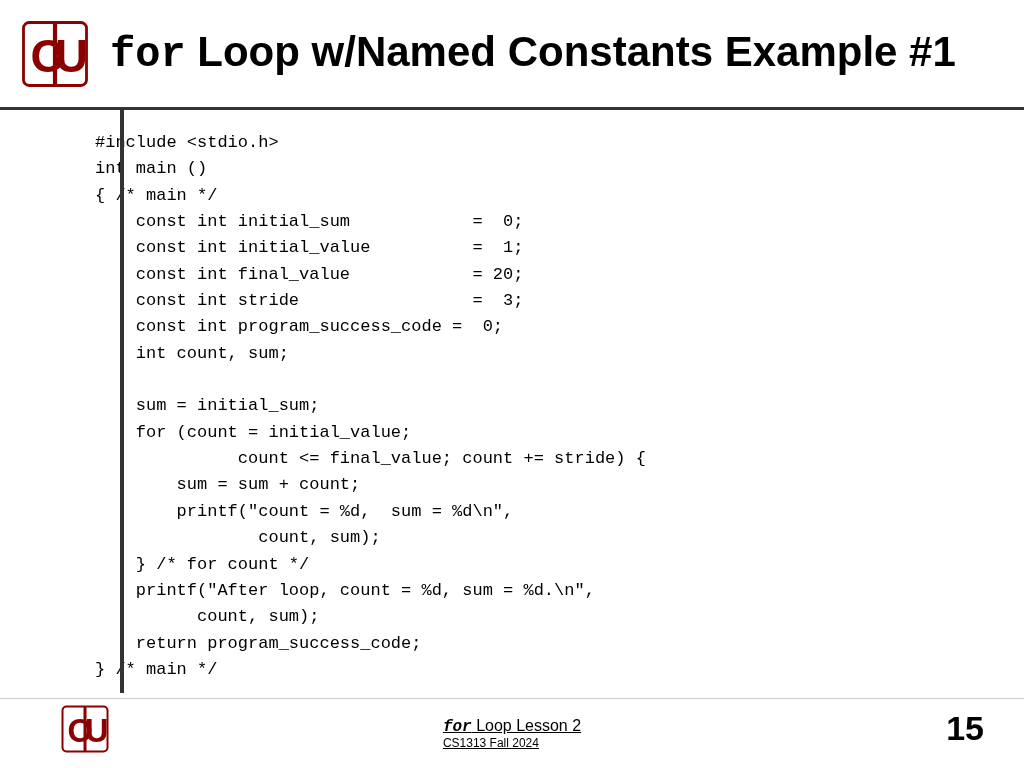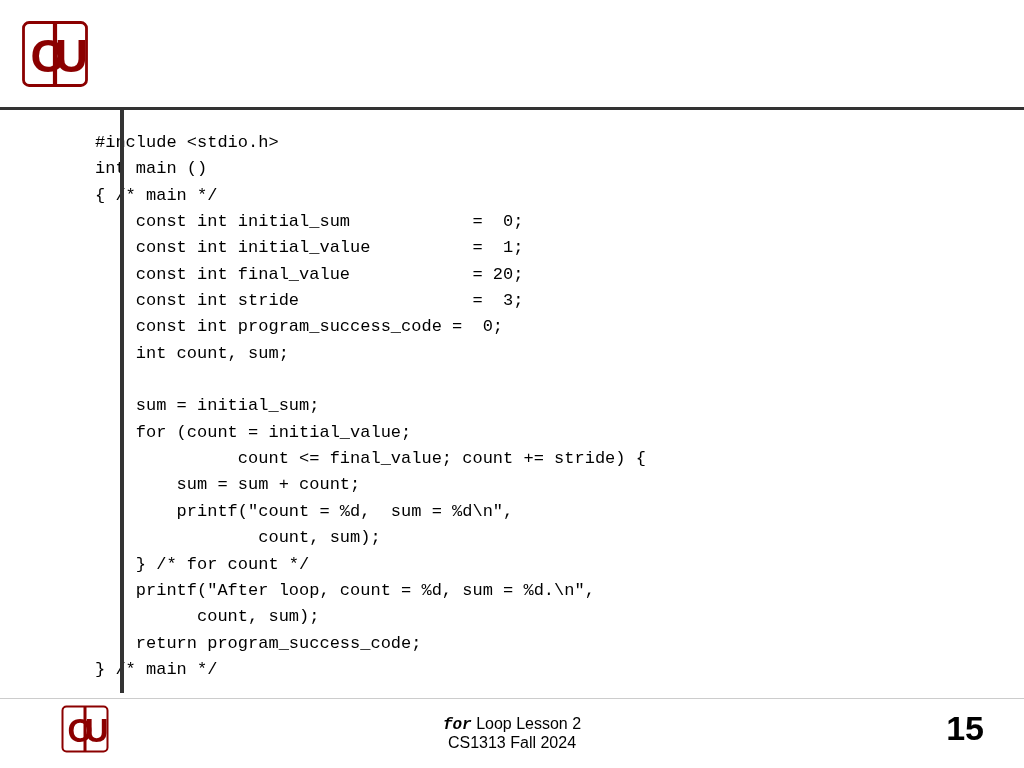--- a/index.html
+++ b/index.html
@@ -91,33 +91,34 @@
       border-top: 1px solid #ccc;
     }
 
     .footer-logo {
       position: absolute;
       left: 60px;
       bottom: 10px;
     }
 
     .footer-text {
-      text-align: center;
+      text-align: left;
       font-size: 16px;
       color: #000;
+      text-decoration: underline;
     }
 
     .footer-text .for-keyword {
       font-family: 'Courier New', Courier, monospace;
       font-weight: bold;
       font-style: italic;
     }
 
     .footer-text .subtitle {
-      font-size: 16px;
+      font-size: 12px;
       display: block;
     }
 
     .footer-page {
       position: absolute;
       right: 40px;
       bottom: 20px;
       font-size: 34px;
       font-weight: bold;
       color: #000;
@@ -131,20 +132,23 @@
     <svg class="logo-svg" viewBox="0 0 100 100" xmlns="http://www.w3.org/2000/svg">
 
       <rect x="5" y="5" width="90" height="90" rx="8" fill="white" stroke="#8B0000" stroke-width="4"></rect>
 
       <text x="15" y="75" font-family="Arial Black, Arial" font-weight="900" font-size="65" fill="#8B0000">O</text>
 
       <text x="50" y="75" font-family="Arial Black, Arial" font-weight="900" font-size="65" fill="#8B0000">U</text>
 
       <rect x="47" y="5" width="6" height="90" fill="#8B0000"></rect>
     </svg>
+  </div>
+  <div class="header-title">
+    <span class="keyword">for</span><span>  Loop w/Named Constants Example #1</span>
   </div>
 </div>
 
 <div class="content-area">
   <div class="left-border"></div>
   <div class="code-block" id="code-output">#include &lt;stdio.h&gt;
 int main ()
 { /* main */
     const int initial_sum            =  0;
     const int initial_value          =  1;

